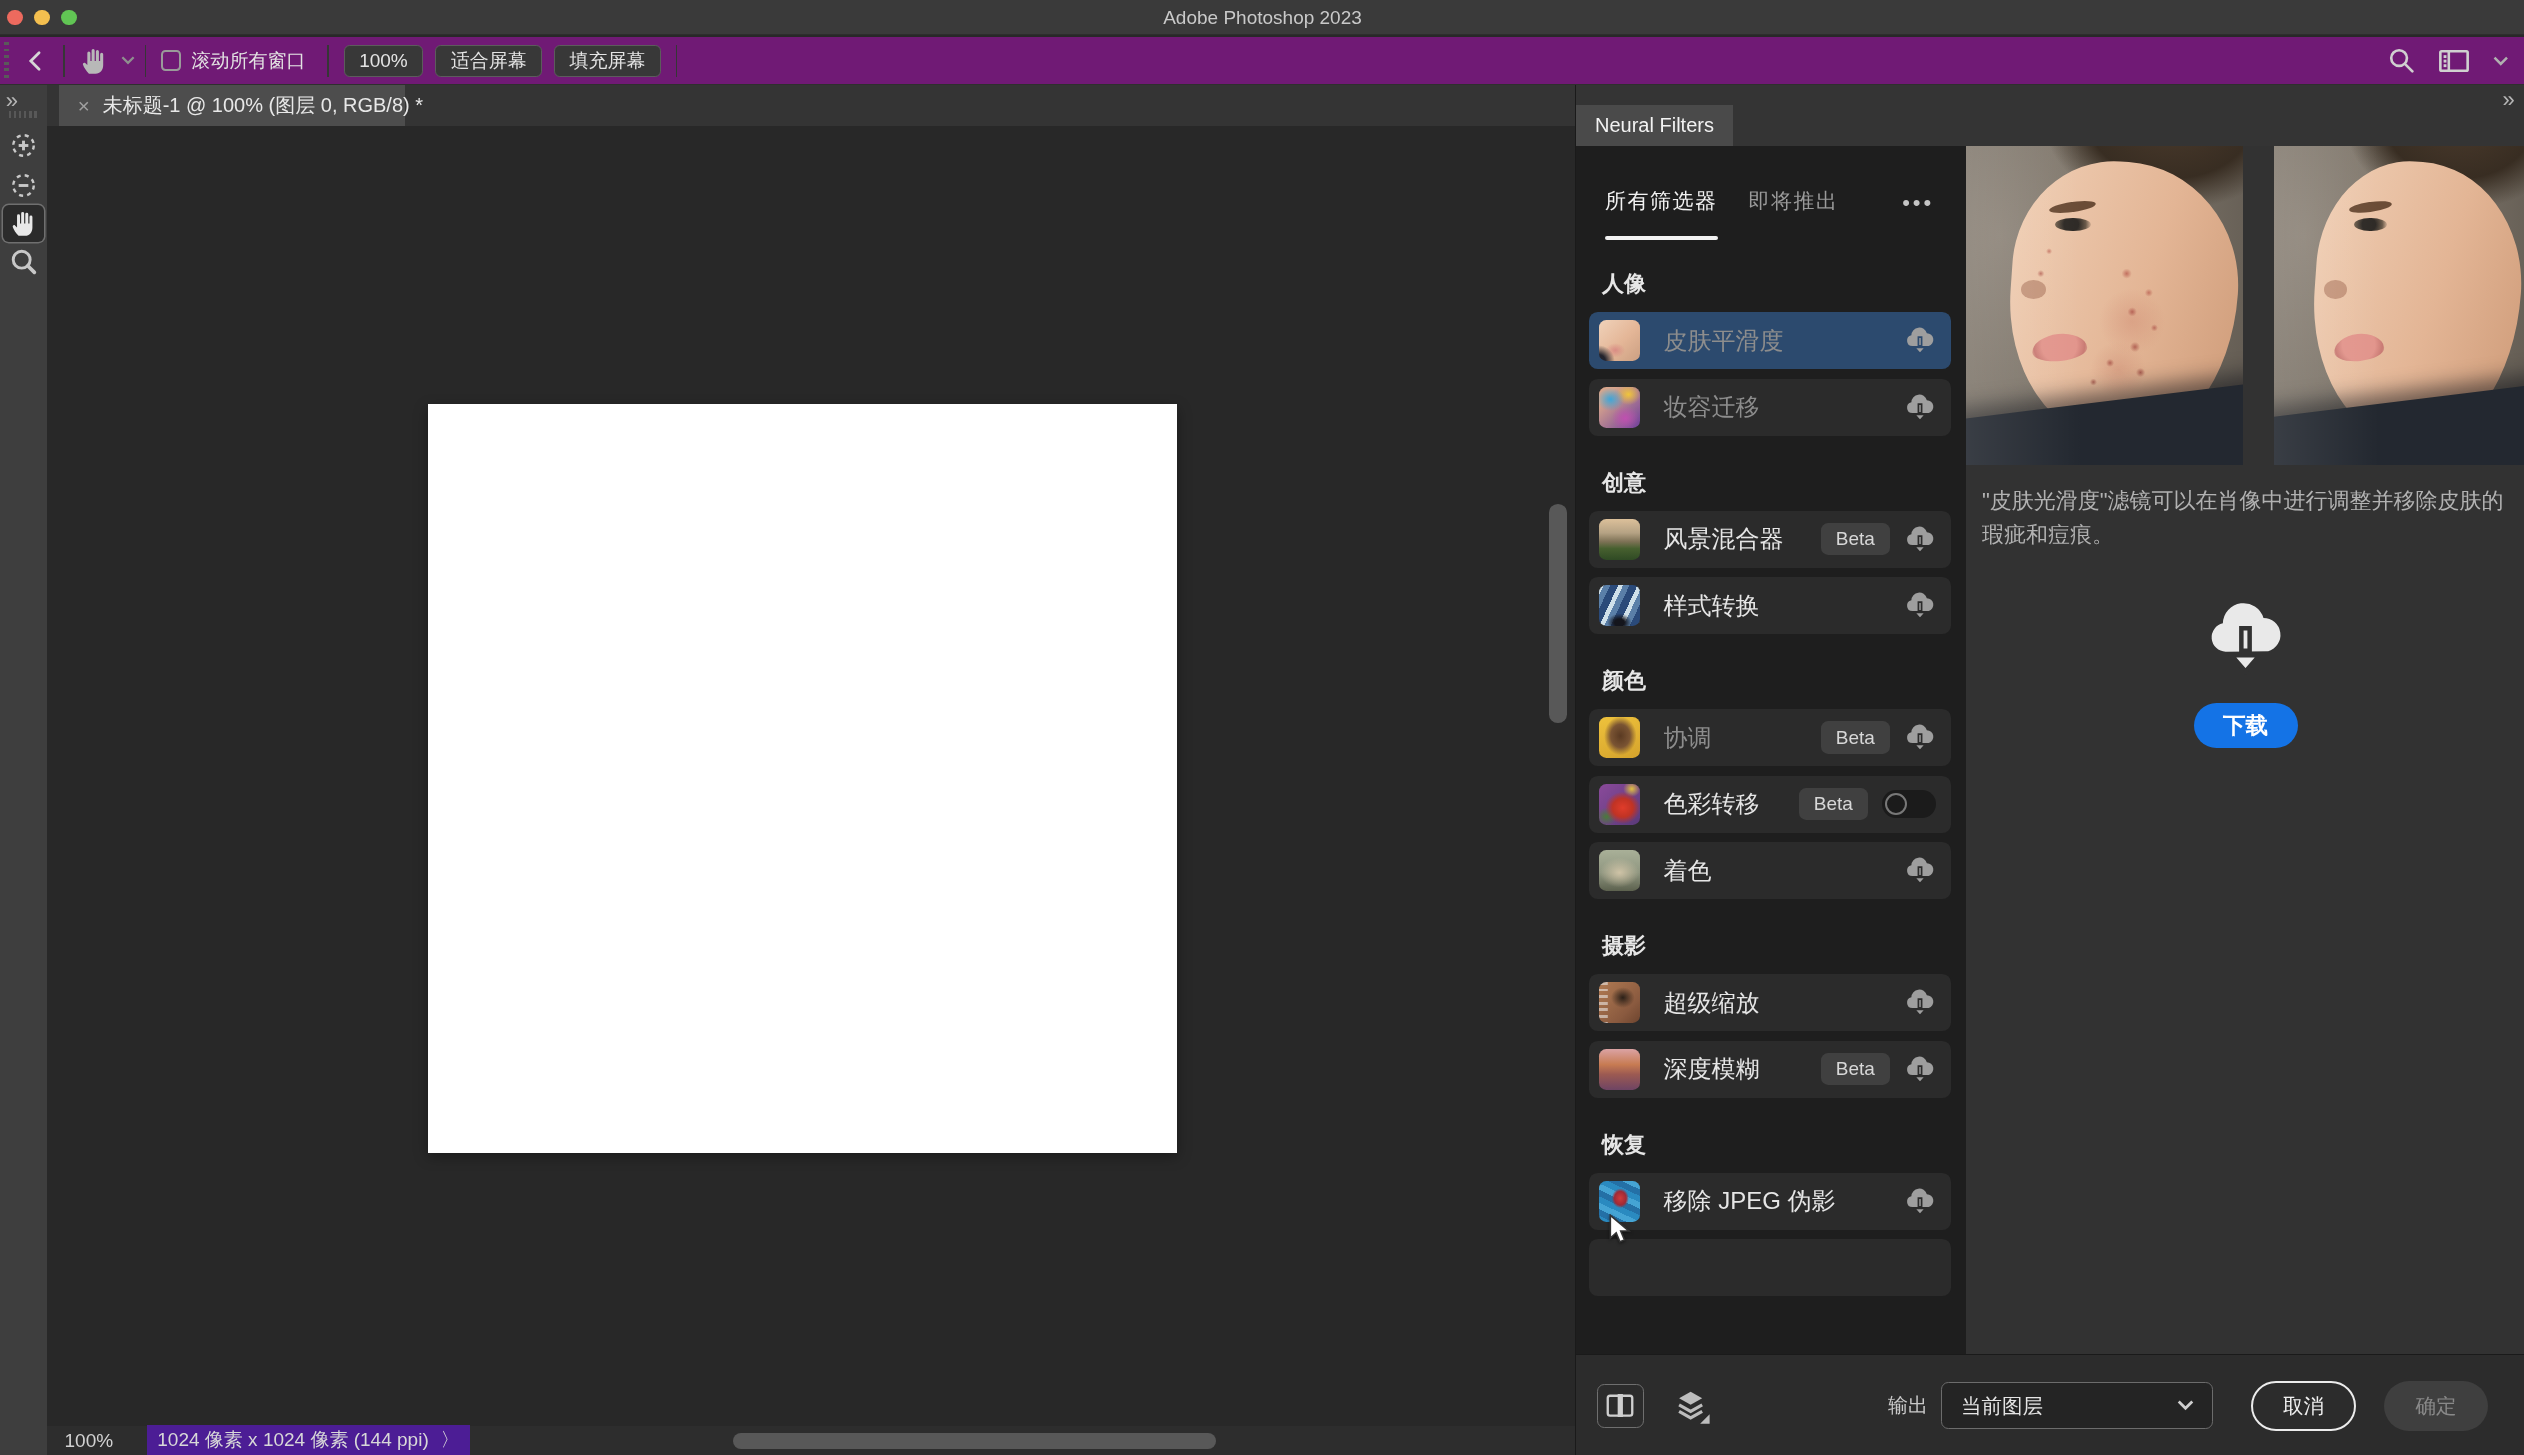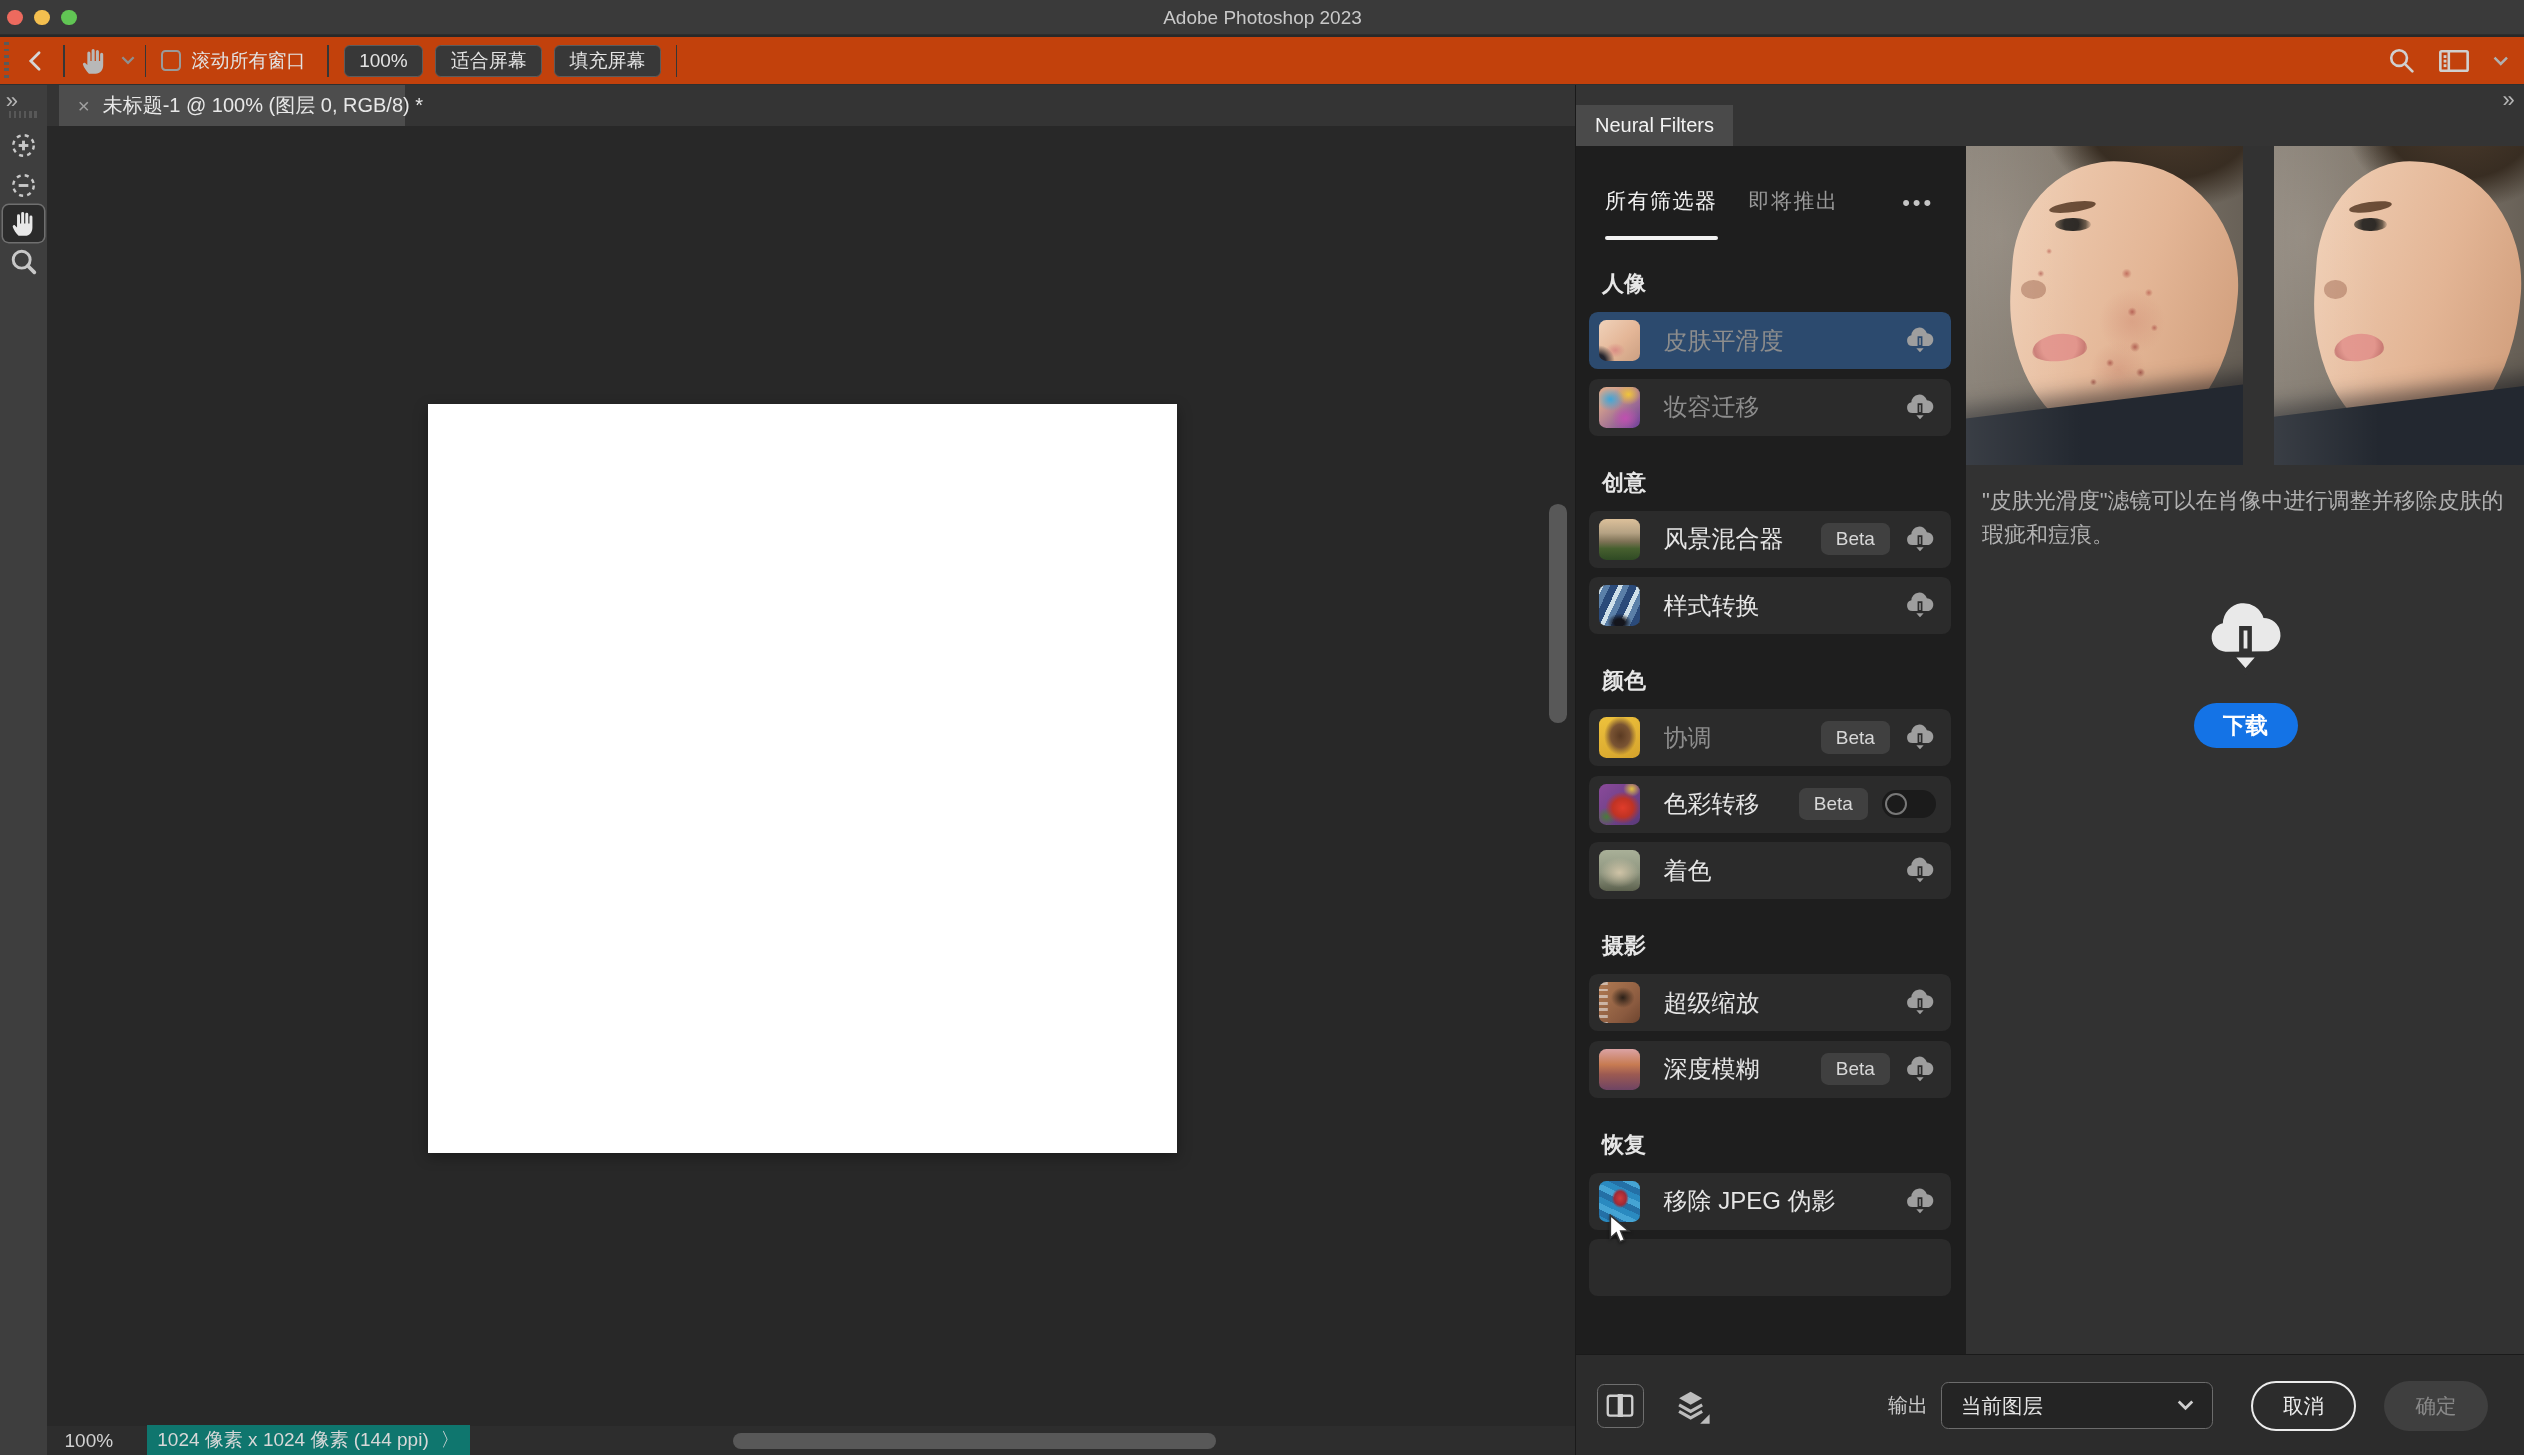--- a/index.html
+++ b/index.html
@@ -7,21 +7,21 @@
   #app { position:relative; width:2525px; height:1455px; overflow:hidden; background:#282828; }
 
   
   .titlebar { position:absolute; left:0; top:0; width:2525px; height:35px; background:#3a3a3a; border-bottom:1.5px solid #2d2d2d; }
   .traffic { position:absolute; left:7.3px; top:9.5px; display:flex; gap:11.7px; }
   .tl { width:15.3px; height:15.3px; border-radius:50%; }
   .tl.red{background:#ed6a5e;} .tl.yel{background:#f4bf4f;} .tl.grn{background:#61c554;}
   .win-title { position:absolute; left:0; right:0; top:0; height:35px; line-height:35px; text-align:center; color:#c9c9c9; font-size:19px; }
 
   
-  .optionsbar { position:absolute; left:0; top:37px; width:2525px; height:48px; background:#c2410c; border-bottom:1.5px solid #2f2f2f; display:flex; align-items:center; }
+  .optionsbar { position:absolute; left:0; top:37px; width:2525px; height:48px; background:#701a75; border-bottom:1.5px solid #2f2f2f; display:flex; align-items:center; }
   .grip-v { width:5.8px; height:38px; margin-left:3.7px; background:repeating-linear-gradient(180deg,#5a5a5a 0 2.9px,transparent 2.9px 6.6px); }
   .obar-sep { width:1.5px; height:32px; background:#363636; margin:0 2.9px; }
   .back-btn { width:51px; display:flex; justify-content:center; align-items:center; }
   .hand-wrap { display:flex; align-items:center; margin:0 5.8px 0 10.2px; }
   .caret-sm { margin-left:10.2px; }
   .chk-row { display:flex; align-items:center; margin:0 19px 0 11.7px; }
   .chk-box { width:20.5px; height:20.5px; border:2.2px solid #9a9a9a; border-radius:4.4px; background:transparent; }
   .chk-label { margin-left:10.2px; font-size:19px; color:#e2e2e2; }
   .obtn { height:32px; padding:0 14.6px; margin-left:11.7px; background:#383838; border:1.5px solid #5c5c5c; border-radius:5.8px; color:#e4e4e4; font-size:19px; font-family:inherit; }
   .obtn:last-of-type{ margin-right:11.7px; }
@@ -39,21 +39,21 @@
   .doctab { position:absolute; left:11.7px; top:0; height:41px; width:346px; background:#4d4d4d; display:flex; align-items:center; padding:0 14.6px; }
   .doctab .x { color:#a0a0a0; font-size:20.5px; margin:0 13px 0 4.4px; }
   .doctab .t { color:#e8e8e8; font-size:20px; white-space:nowrap; }
 
   
   .canvasarea { position:absolute; left:47px; top:126px; width:1528px; height:1300px; background:#282828; }
   .canvas { position:absolute; left:381px; top:278px; width:749px; height:749px; background:#ffffff; box-shadow:0 4.4px 13px rgba(0,0,0,.35); }
   .vscroll { position:absolute; left:1502px; top:378px; width:17.5px; height:219px; border-radius:8.8px; background:#585858; }
   .statusbar { position:absolute; left:47px; top:1426px; width:1528px; height:29px; background:#2d2d2d; display:flex; align-items:center; }
   .statusbar .zoom { margin-left:17.5px; font-size:19px; color:#d2d2d2; }
-  .dimchip { margin-left:34px; background:#0f766e; padding:2.2px 10.2px 3.7px; font-size:19px; color:#d8d8d8; display:flex; align-items:center; gap:11.7px; }
+  .dimchip { margin-left:34px; background:#4c1d95; padding:2.2px 10.2px 3.7px; font-size:19px; color:#d8d8d8; display:flex; align-items:center; gap:11.7px; }
   .hscroll { position:absolute; left:733px; top:1433px; width:483px; height:16px; border-radius:8px; background:#585858; }
 
   
   .nf { position:absolute; left:1575px; top:85px; width:950px; height:1371px; border-left:1.5px solid #1a1a1a; background:#323232; }
   .nf-strip { position:absolute; left:0; top:0; width:100%; height:61px; background:#343434; }
   .nf-strip .collapse { position:absolute; right:10.2px; top:1.5px; color:#b5b5b5; font-size:22px; }
   .nf-tab { position:absolute; left:0; bottom:0; height:41px; min-width:130px; background:#4a4a4a; color:#f2f2f2; font-size:20px; line-height:41px; padding:0 19px; }
   .nf-body { position:absolute; left:0; top:61px; width:100%; height:1208px; display:flex; }
 
   .nf-list { width:390px; height:100%; background:#1e1e1e; overflow:hidden; flex:none; }

